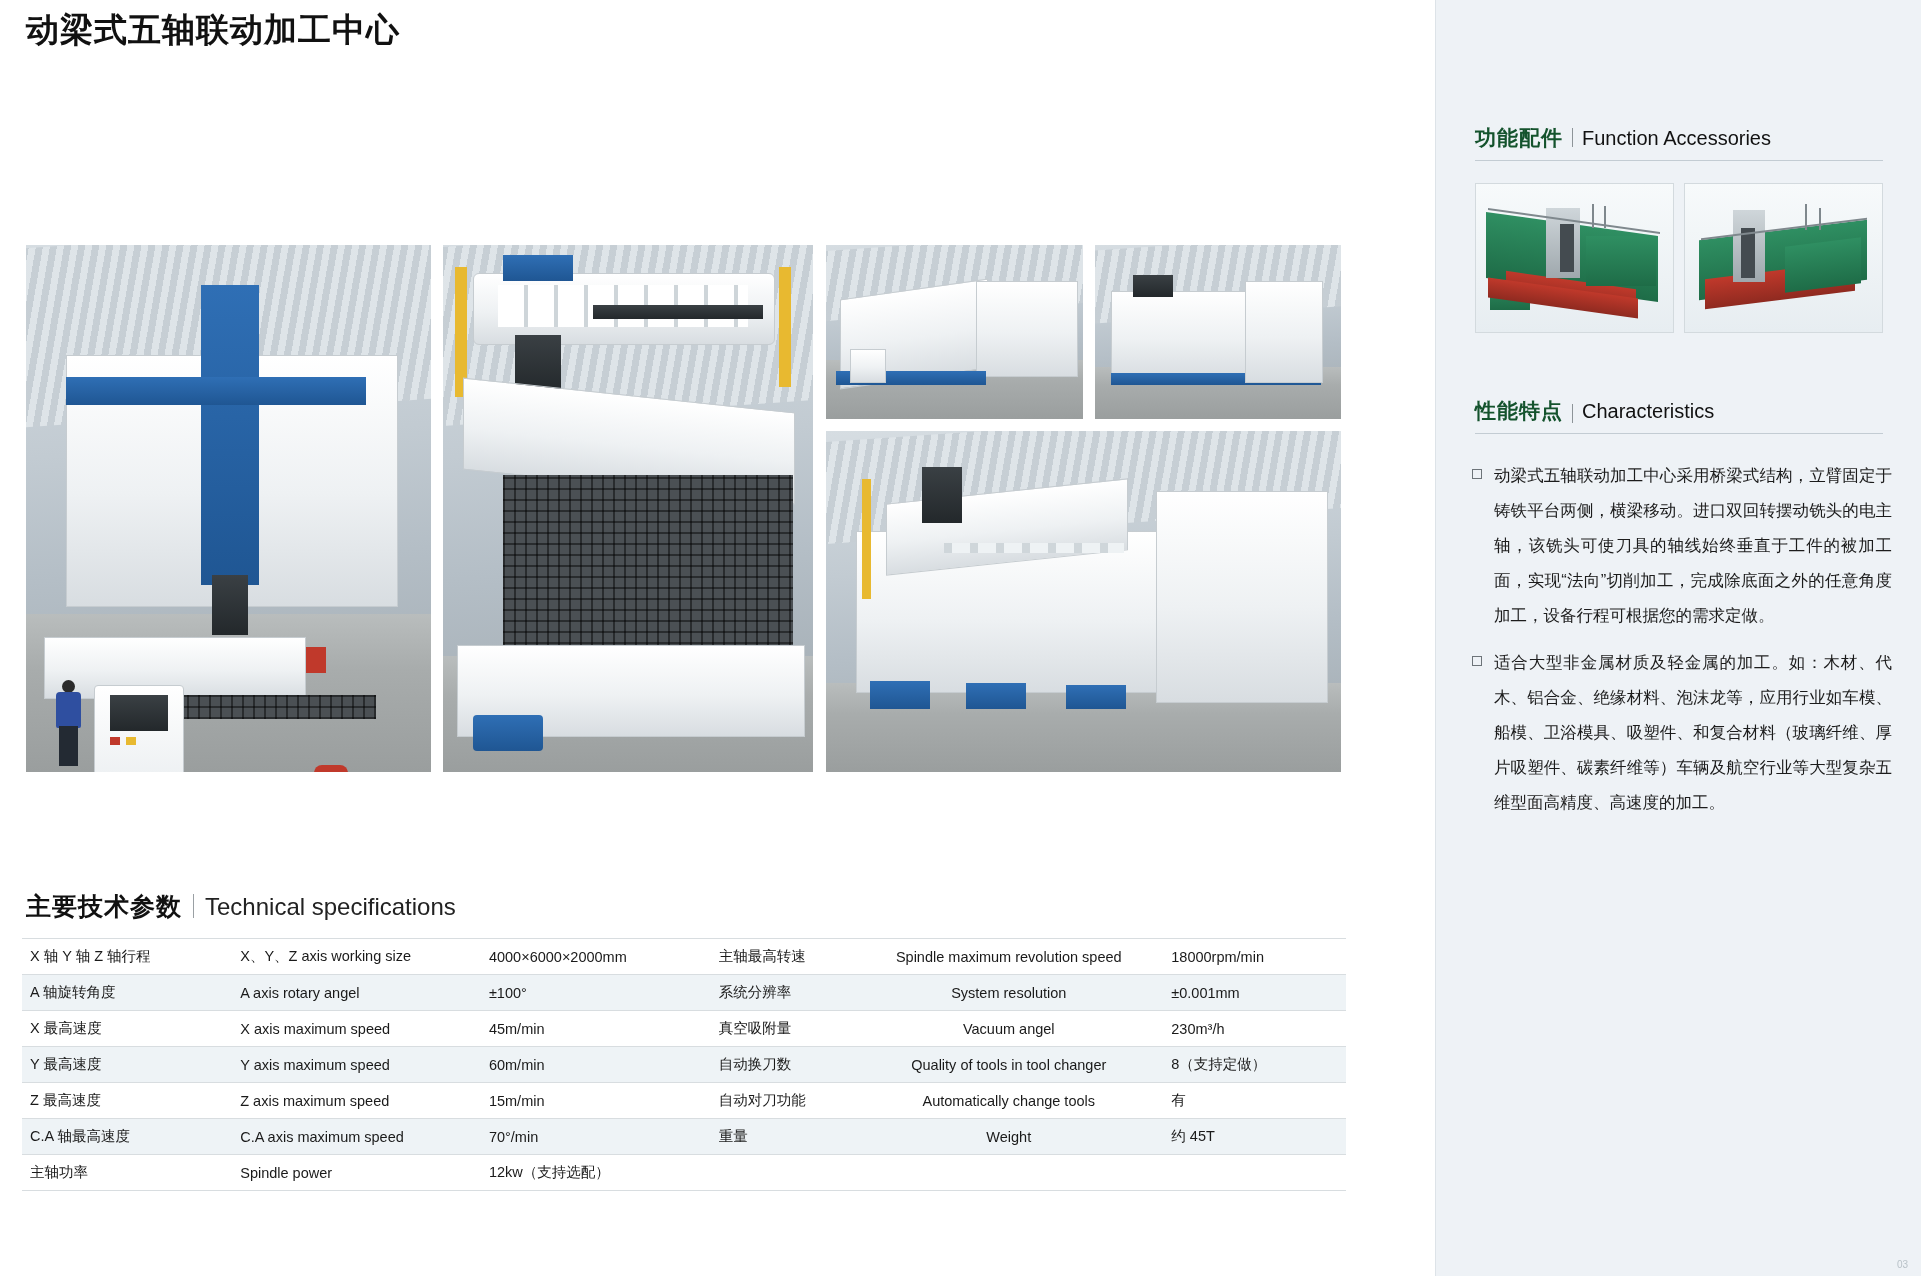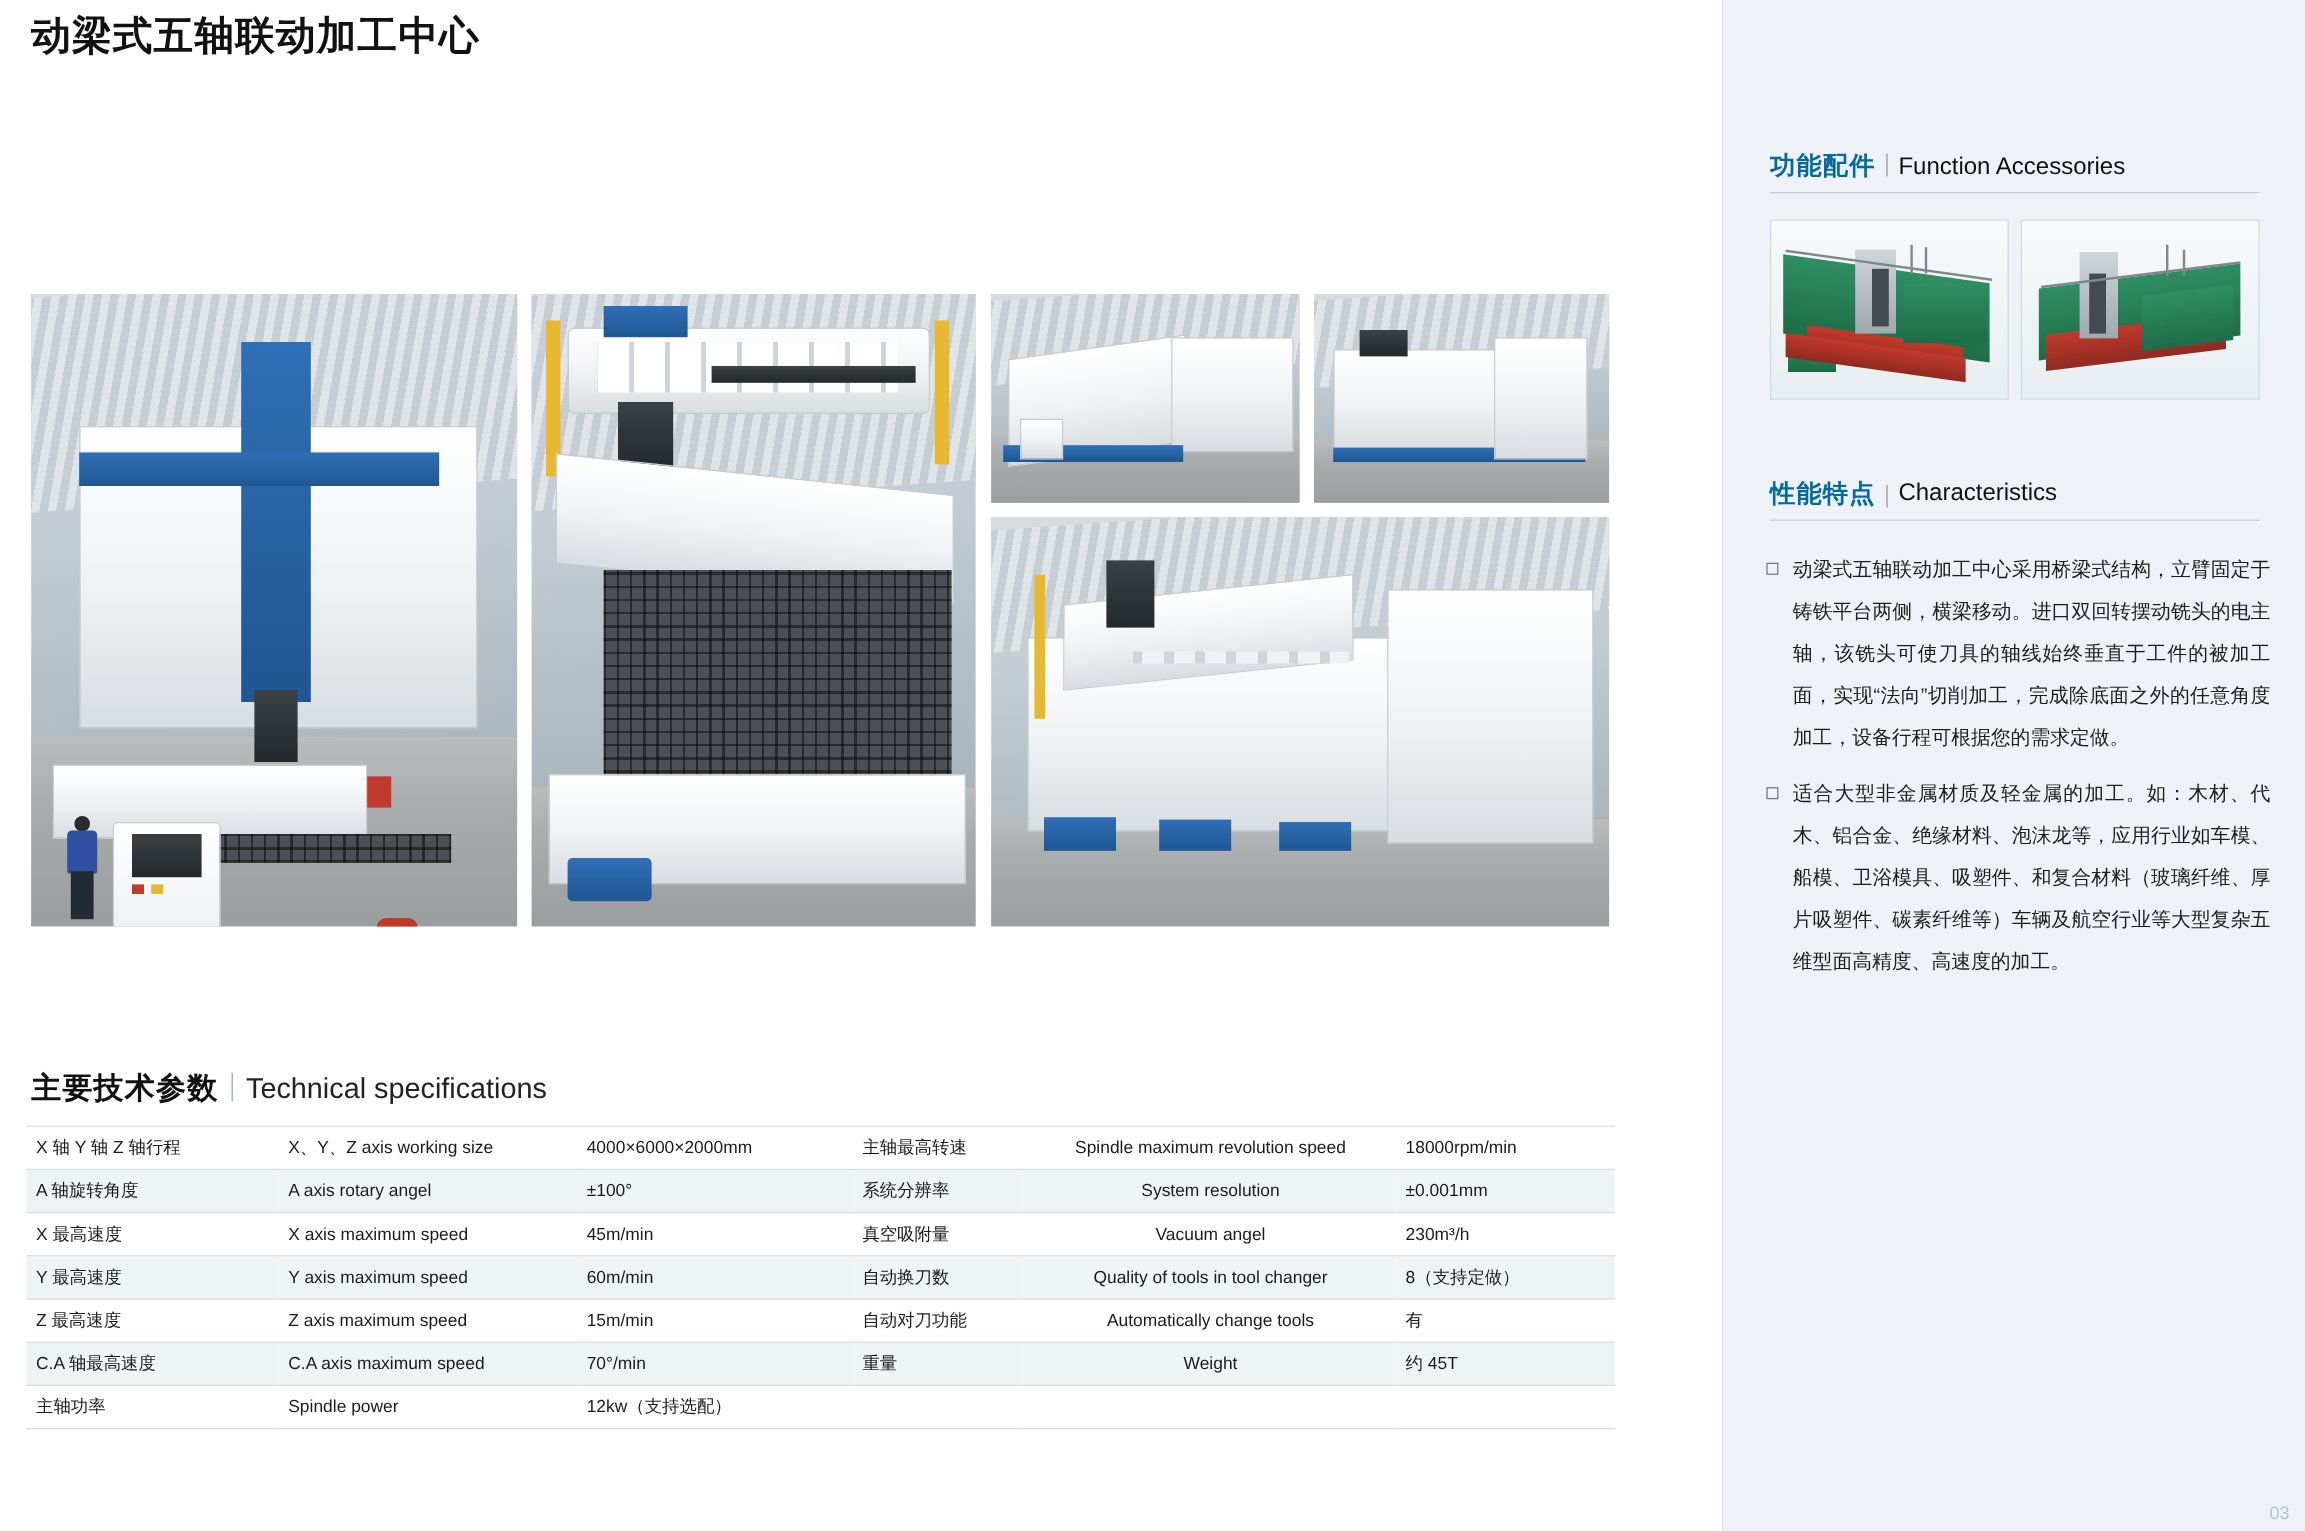--- a/index.html
+++ b/index.html
@@ -171,21 +171,21 @@
   }
   .sect-head {
     position: absolute;
     left: 39px;
     display: flex;
     align-items: baseline;
   }
   .sect-head .cn {
     font-size: 21px;
     font-weight: bold;
-    color: #0369a1;
+    color: #14532d;
     letter-spacing: 1px;
   }
   .sect-head .sep {
     display: inline-block;
     width: 1px;
     height: 19px;
     background: #8d9498;
     margin: 0 9px;
     position: relative;
     top: 2px;
@@ -251,21 +251,21 @@
     top: 11px;
     width: 8px;
     height: 8px;
     border: 1px solid #6d7479;
     background: transparent;
   }
   .page-num {
     position: absolute;
     right: 14px;
     bottom: 6px;
-    font-size: 15px;
+    font-size: 10px;
     color: #b9c2c8;
     padding-left: 39px;
   }
 </style>
 </head>
 <body>
 
 <div class="page">
 
   <div class="left-col">

